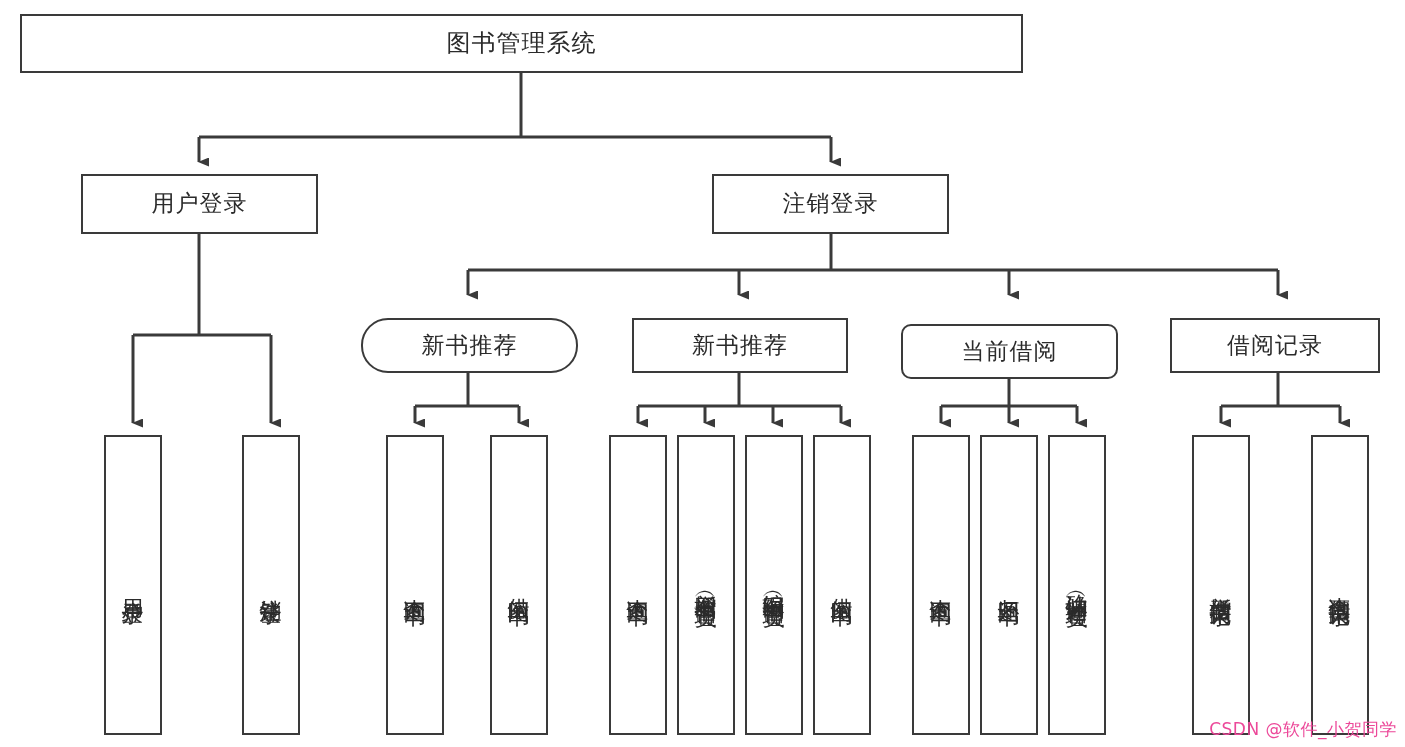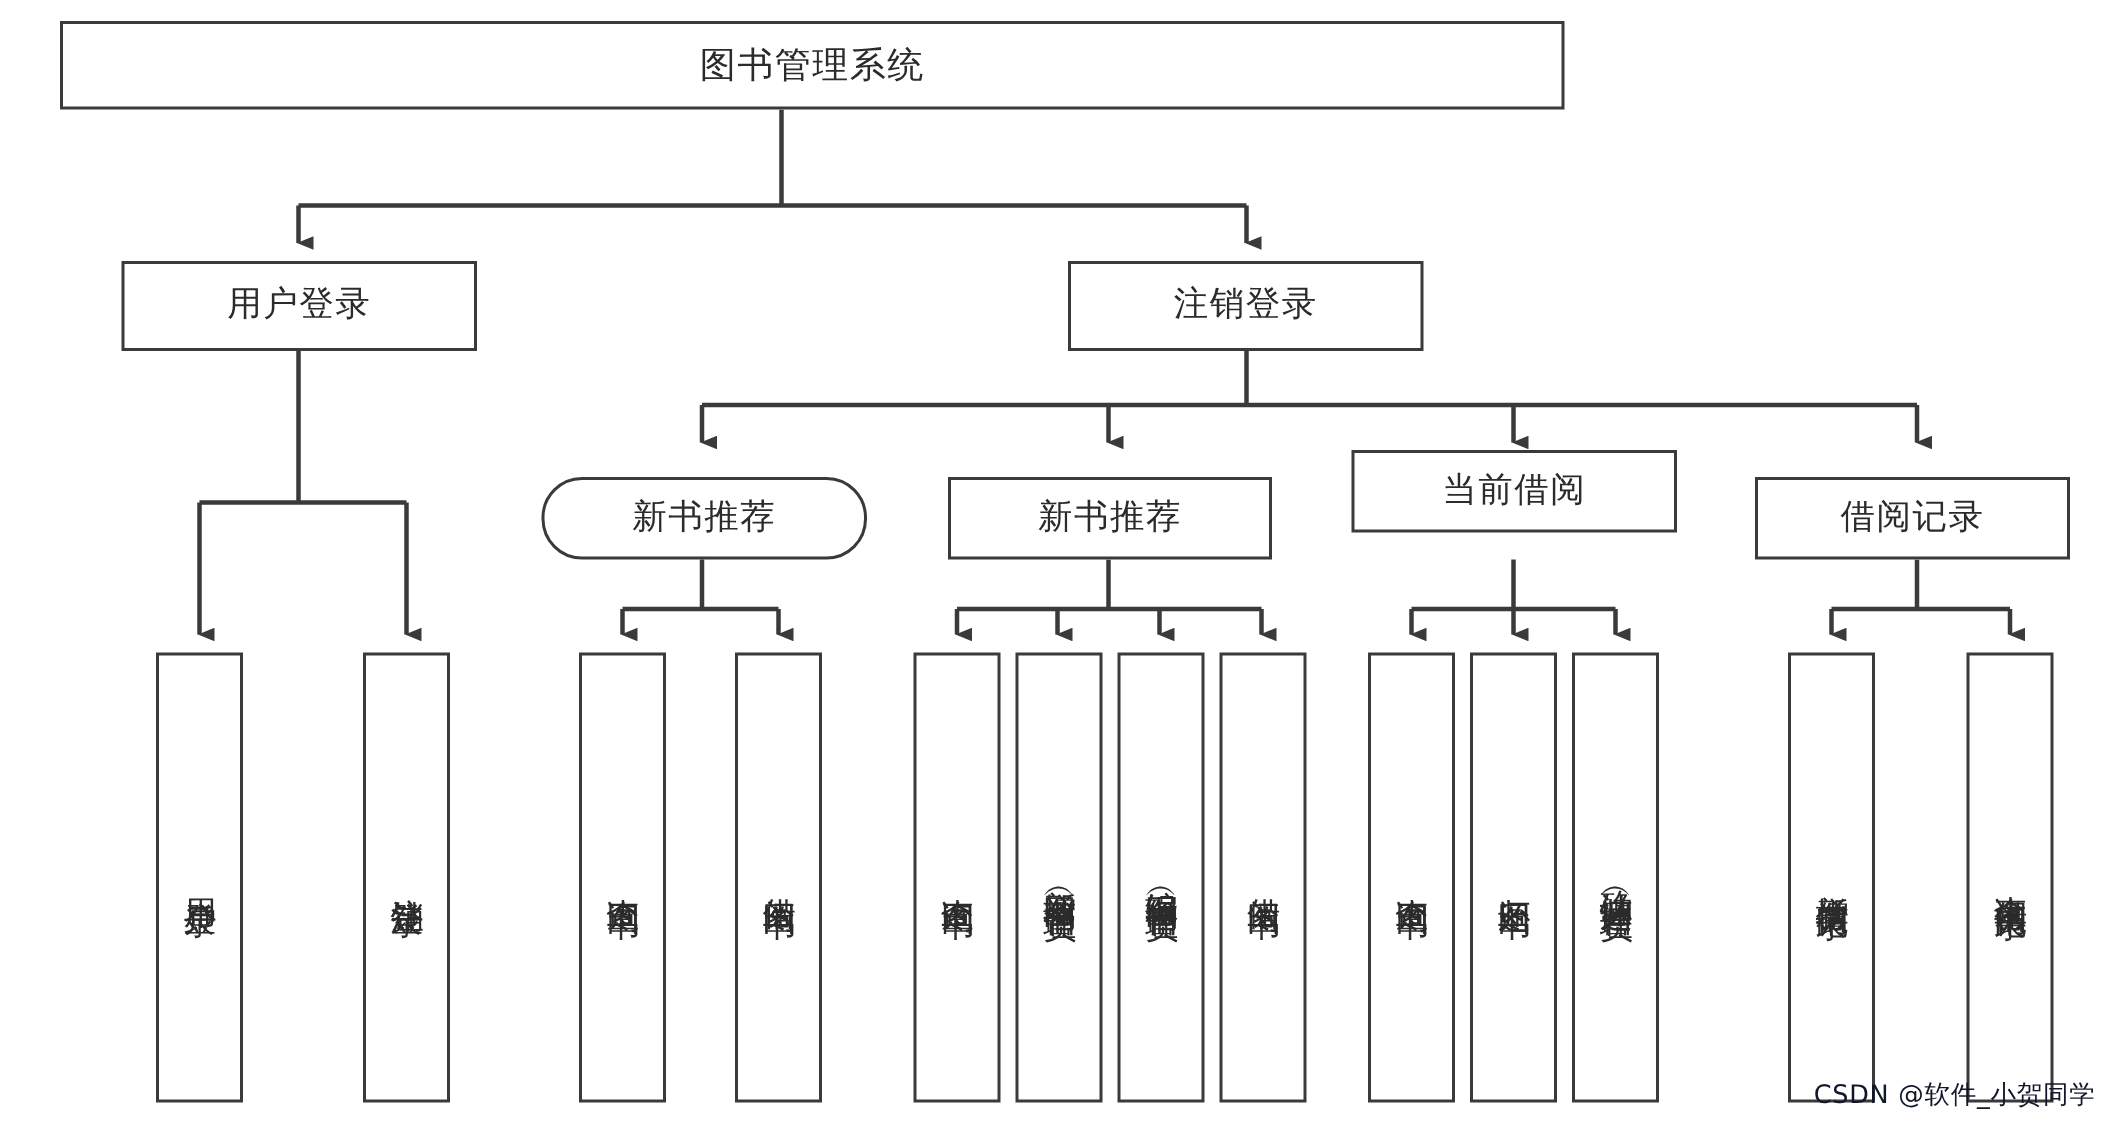--- a/index.html
+++ b/index.html
@@ -53,21 +53,21 @@
     display: block;
   }
   .node.root {
     font-size: 24px;
   }
   .watermark {
     position: absolute;
     right: 8px;
     bottom: 6px;
     font-size: 17px;
-    color: #0f172a;
+    color: #ec4899;
     letter-spacing: 0.5px;
     white-space: nowrap;
   }
 </style>
 </head>
 <body>
 
 <div id="canvas">
 
   <svg id="edges" viewBox="0 0 1405 747" xmlns="http://www.w3.org/2000/svg">
@@ -113,38 +113,38 @@
       <path d="M1009,406 L1009,423" marker-end="url(#arrow)"></path>
       <path d="M1077,406 L1077,423" marker-end="url(#arrow)"></path>
 
       <path d="M1278,373 L1278,406"></path>
       <path d="M1221,406 L1340,406"></path>
       <path d="M1221,406 L1221,423" marker-end="url(#arrow)"></path>
       <path d="M1340,406 L1340,423" marker-end="url(#arrow)"></path>
     </g>
   </svg>
 
-  <div class="node horiz root" style="left:20px; top:14px; width:1003px; height:59px;margin-left:20px;">
+  <div class="node horiz root" style="left:20px; top:14px; width:1003px; height:59px;">
     <span>图书管理系统</span>
   </div>
 
   <div class="node horiz" style="left:81px; top:174px; width:237px; height:60px;">
     <span>用户登录</span>
   </div>
   <div class="node horiz" style="left:712px; top:174px; width:237px; height:60px;">
     <span>注销登录</span>
   </div>
 
   <div class="node horiz" style="left:361px; top:318px; width:217px; height:55px;border-radius:27px;">
     <span>新书推荐</span>
   </div>
   <div class="node horiz" style="left:632px; top:318px; width:216px; height:55px;">
     <span>新书推荐</span>
   </div>
-  <div class="node horiz" style="left:901px; top:300px; width:217px; height:55px;">
+  <div class="node horiz" style="left:901px; top:324px; width:217px; height:55px;border-radius:10px;">
     <span>当前借阅</span>
   </div>
   <div class="node horiz" style="left:1170px; top:318px; width:210px; height:55px;">
     <span>借阅记录</span>
   </div>
 
   <div class="node vert" style="left:104px; top:435px; width:58px; height:300px;">
     <span class="vtext">用户登录</span>
   </div>
   <div class="node vert" style="left:242px; top:435px; width:58px; height:300px;">

